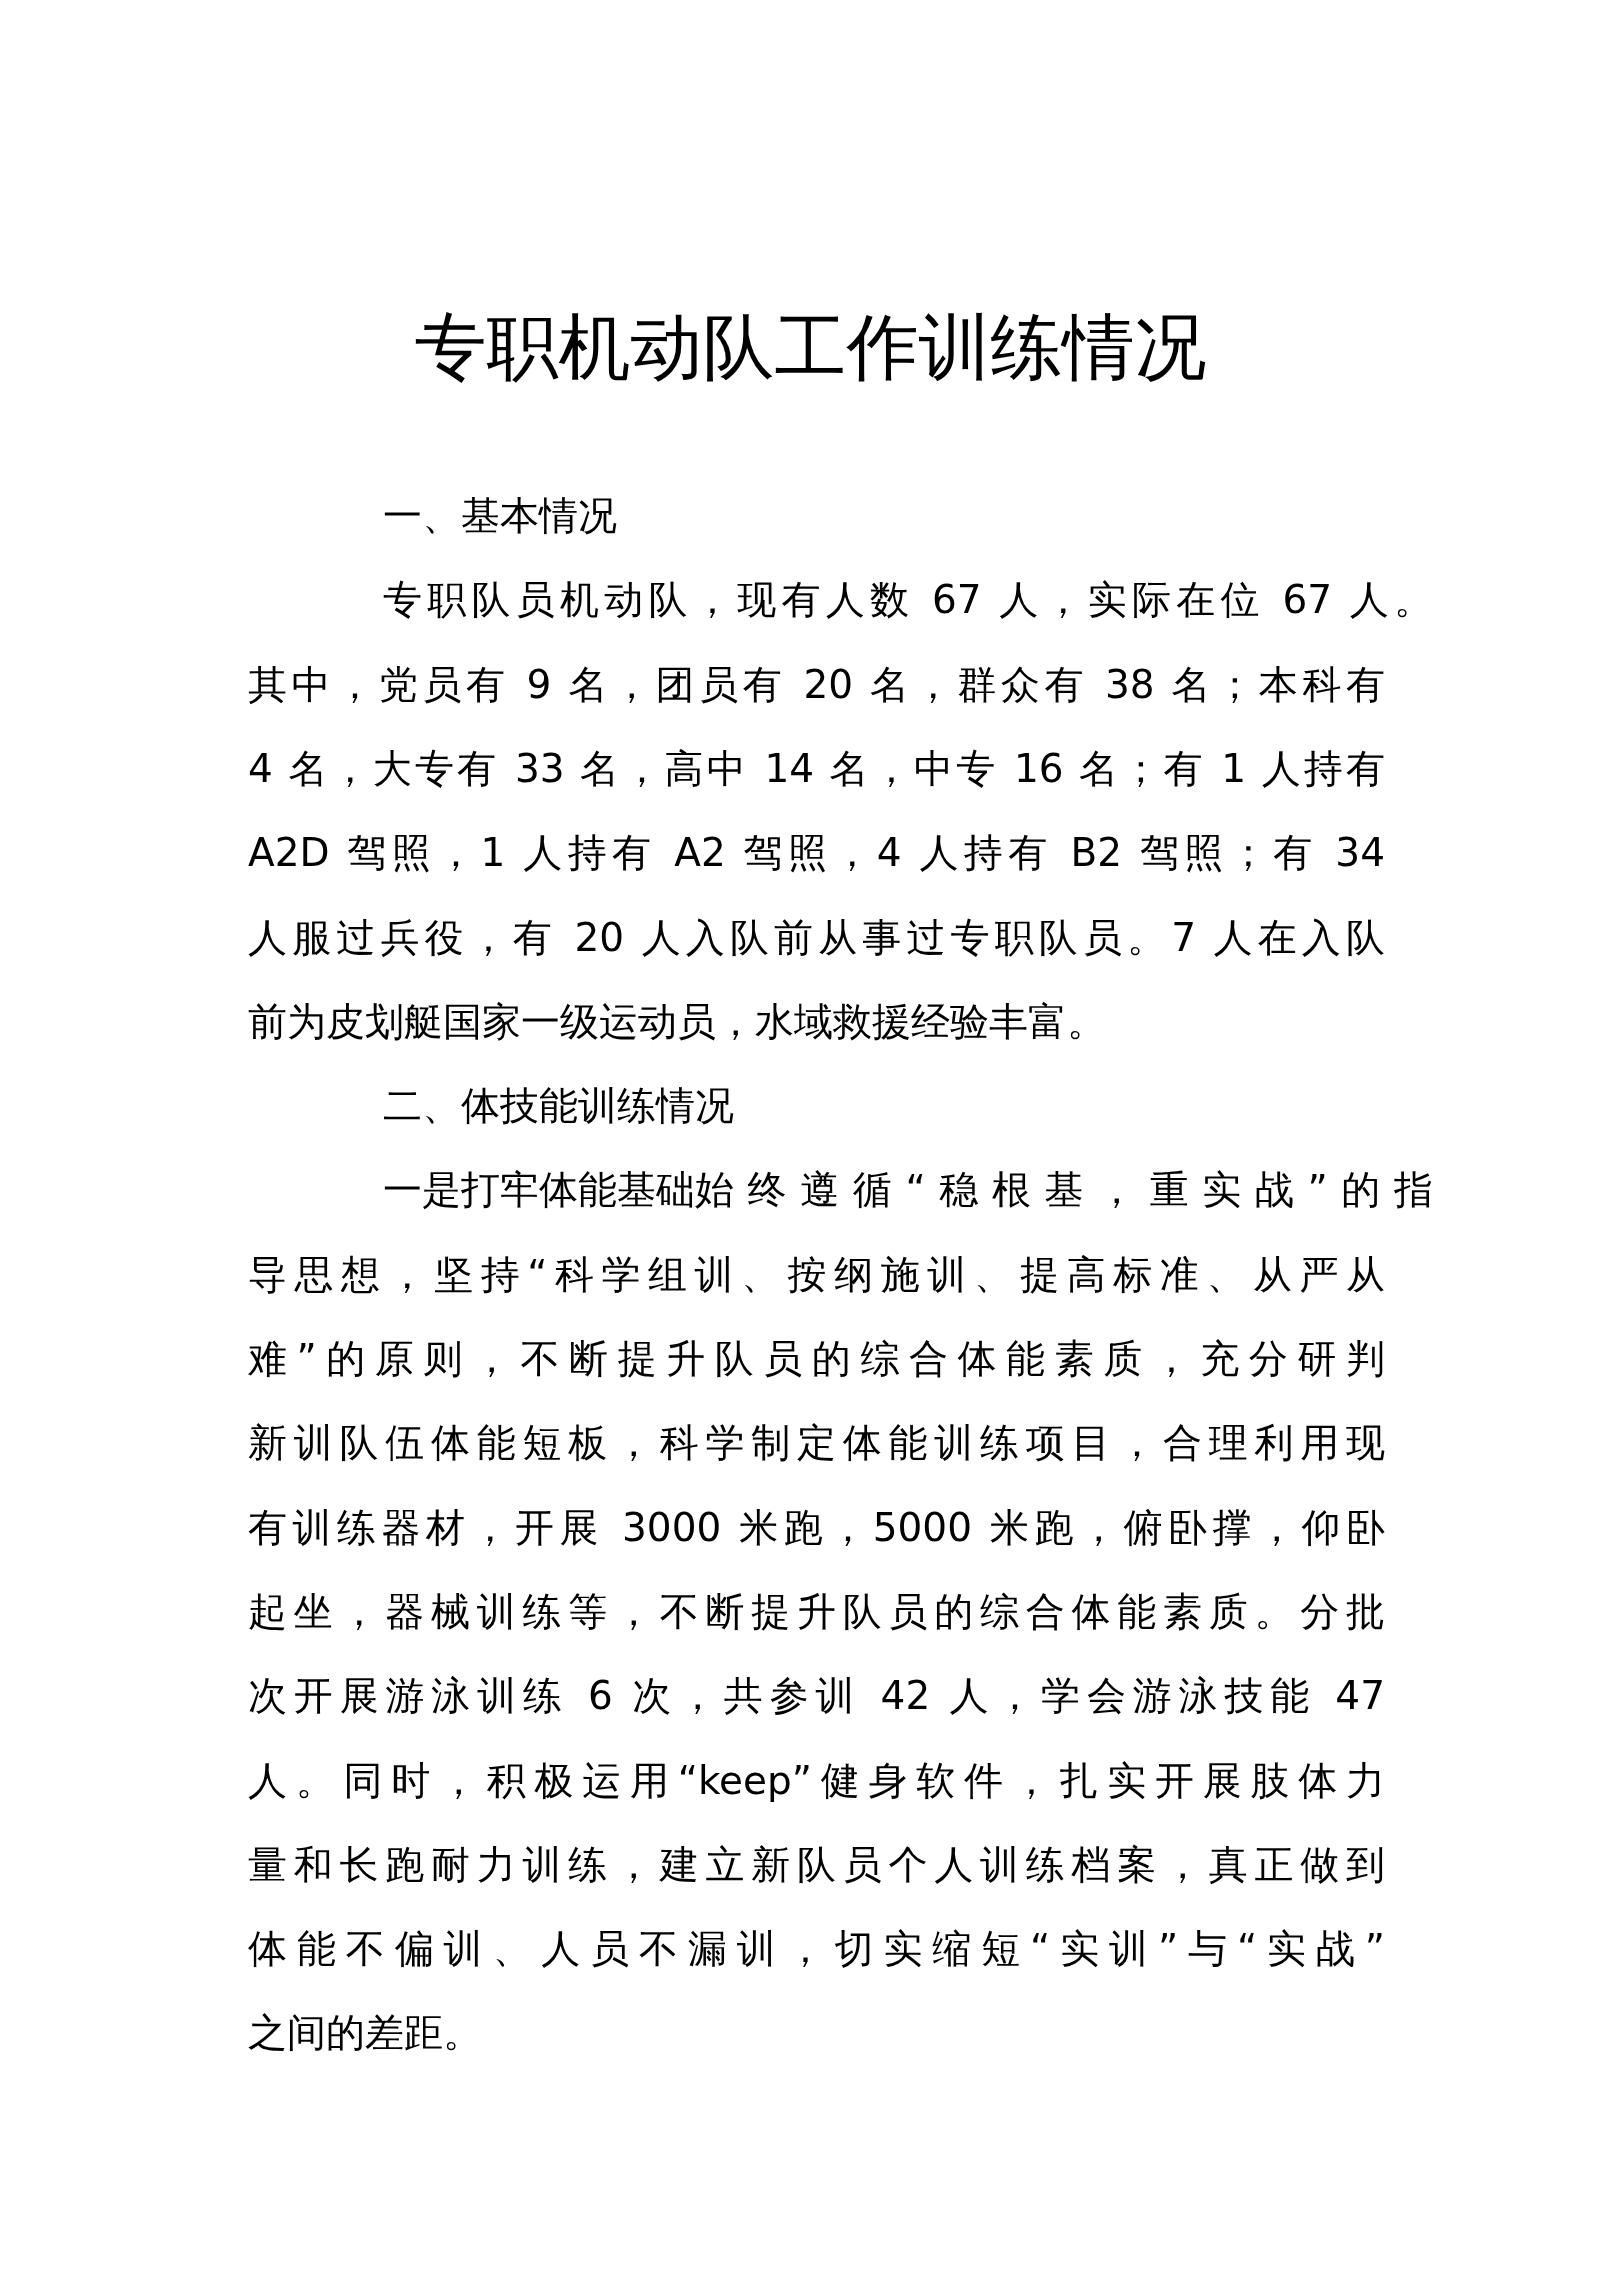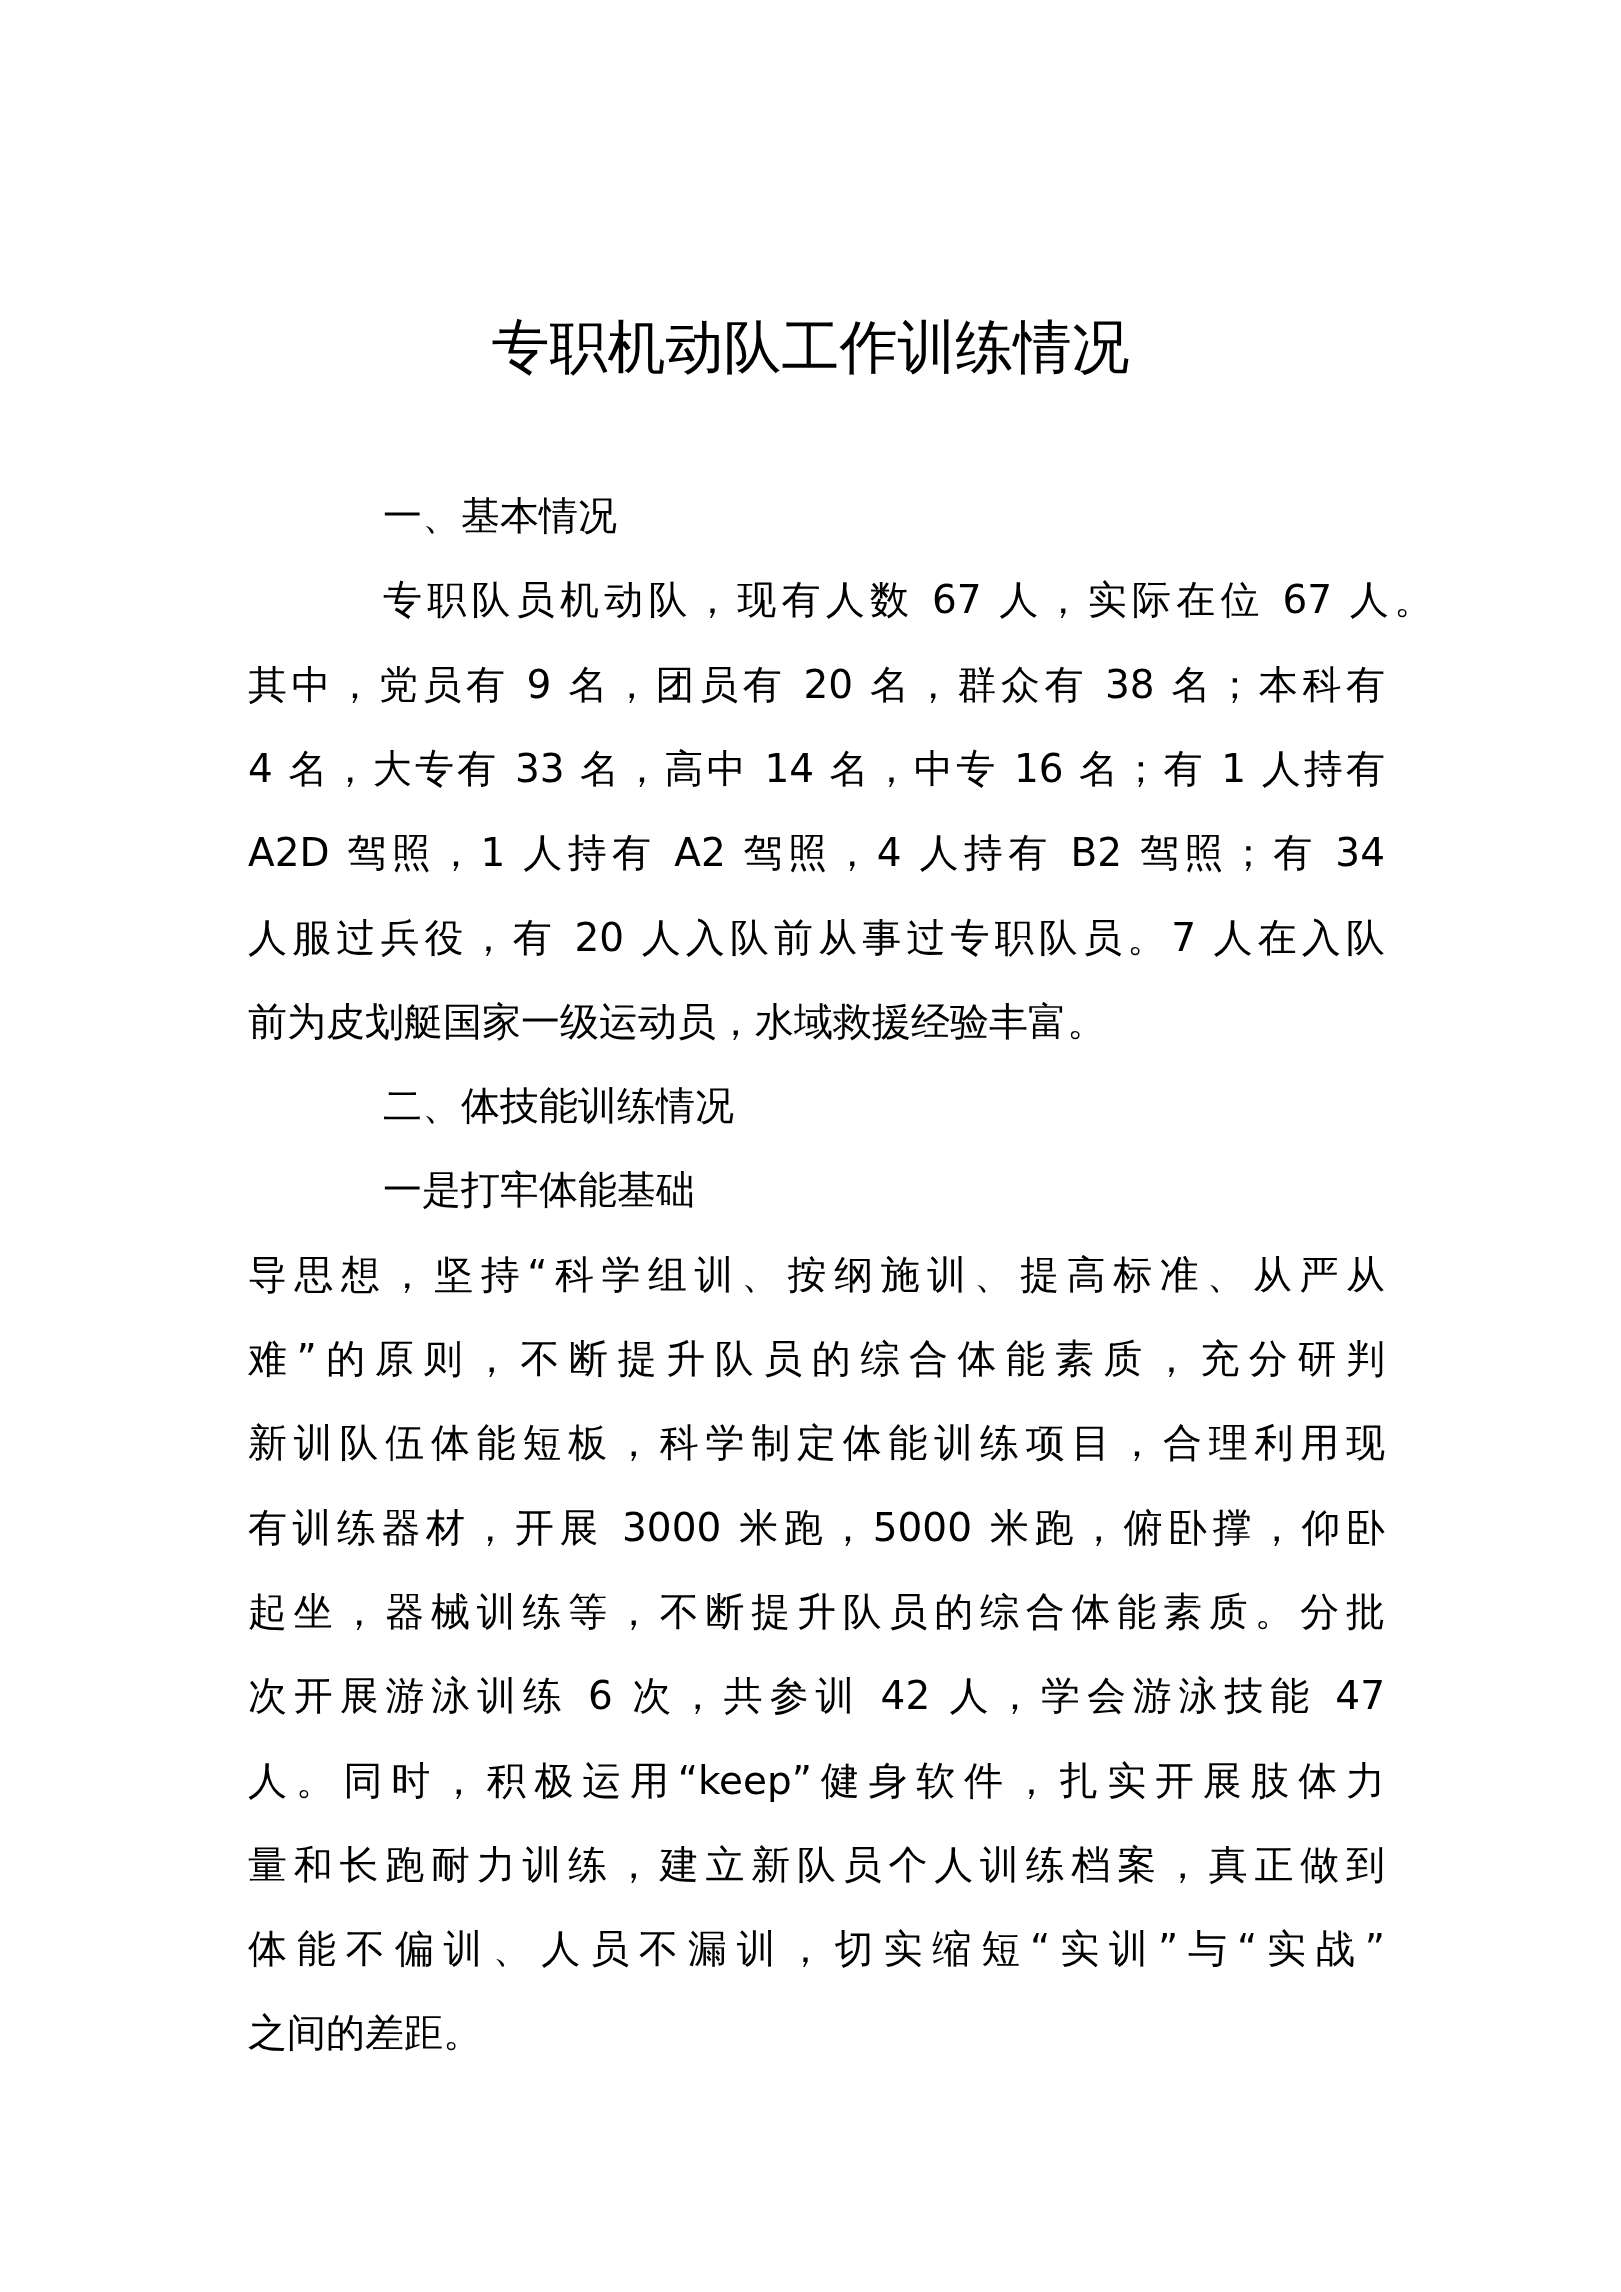--- a/index.html
+++ b/index.html
@@ -1,19 +1,19 @@
 <!DOCTYPE html>
 <html><head>
 <meta charset="utf-8">
 <style>
   html, body { margin: 0; padding: 0; background: #ffffff; }
   body { width: 1621px; height: 2293px; position: relative; overflow: hidden;
          font-family: "DejaVu Sans", "Liberation Sans", sans-serif; color: #000; }
   .title { position: absolute; top: 312px; left: 0; width: 1621px; text-align: center;
-           font-size: 58px; line-height: 71px; letter-spacing: 0px; }
+           font-size: 72px; line-height: 71px; letter-spacing: 0px; }
   .line { position: absolute; left: 248px; width: 1137px; font-size: 39px; line-height: 59px;
           white-space: nowrap; text-align: justify; text-align-last: justify; }
   .indent { left: 335px; width: 1050px; margin-left: 48px; }
   .noj { text-align-last: left; }
   .b { font-weight: normal; }
 </style>
 </head>
 <body>
 
 <div>
@@ -28,20 +28,21 @@
     <div class="line" style="top:823px">A2D 驾照，1 人持有 A2 驾照，4 人持有 B2 驾照；有 34</div>
     <div class="line" style="top:908px">人服过兵役，有 20 人入队前从事过专职队员。7 人在入队</div>
     <div class="line noj" style="top:992px">前为皮划艇国家一级运动员，水域救援经验丰富。</div>
   </div>
 
   <div class="line indent noj b" style="top:1076px">二、体技能训练情况</div>
 
   <div>
     <div class="line indent" style="top:1160px; display:flex; justify-content:space-between;">
       <span class="b">一是打牢体能基础</span>
+        <span style="flex:1; text-align:justify; text-align-last:justify;">始终遵循“稳根基，重实战”的指</span>
     </div>
     <div class="line" style="top:1245px">导思想，坚持“科学组训、按纲施训、提高标准、从严从</div>
     <div class="line" style="top:1329px">难”的原则，不断提升队员的综合体能素质，充分研判</div>
     <div class="line" style="top:1413px">新训队伍体能短板，科学制定体能训练项目，合理利用现</div>
     <div class="line" style="top:1498px">有训练器材，开展 3000 米跑，5000 米跑，俯卧撑，仰卧</div>
     <div class="line" style="top:1582px">起坐，器械训练等，不断提升队员的综合体能素质。分批</div>
     <div class="line" style="top:1666px">次开展游泳训练 6 次，共参训 42 人，学会游泳技能 47</div>
     <div class="line" style="top:1751px">人。同时，积极运用“keep”健身软件，扎实开展肢体力</div>
     <div class="line" style="top:1835px">量和长跑耐力训练，建立新队员个人训练档案，真正做到</div>
     <div class="line" style="top:1919px">体能不偏训、人员不漏训，切实缩短“实训”与“实战”</div>

